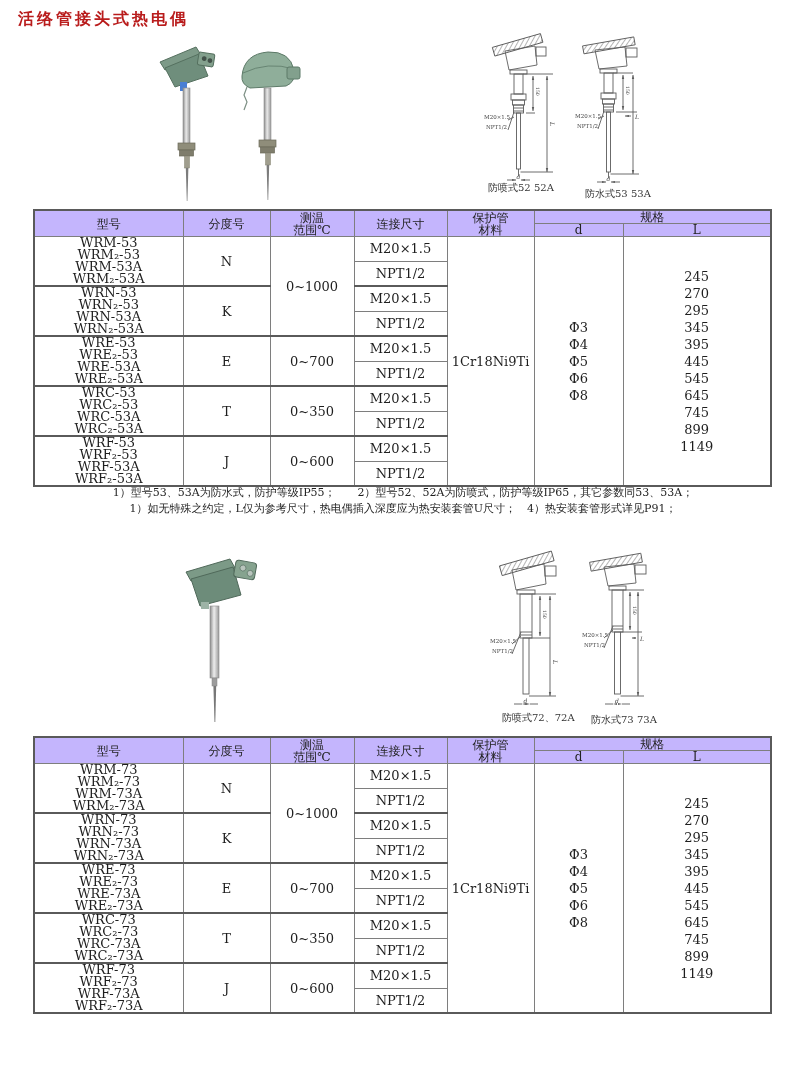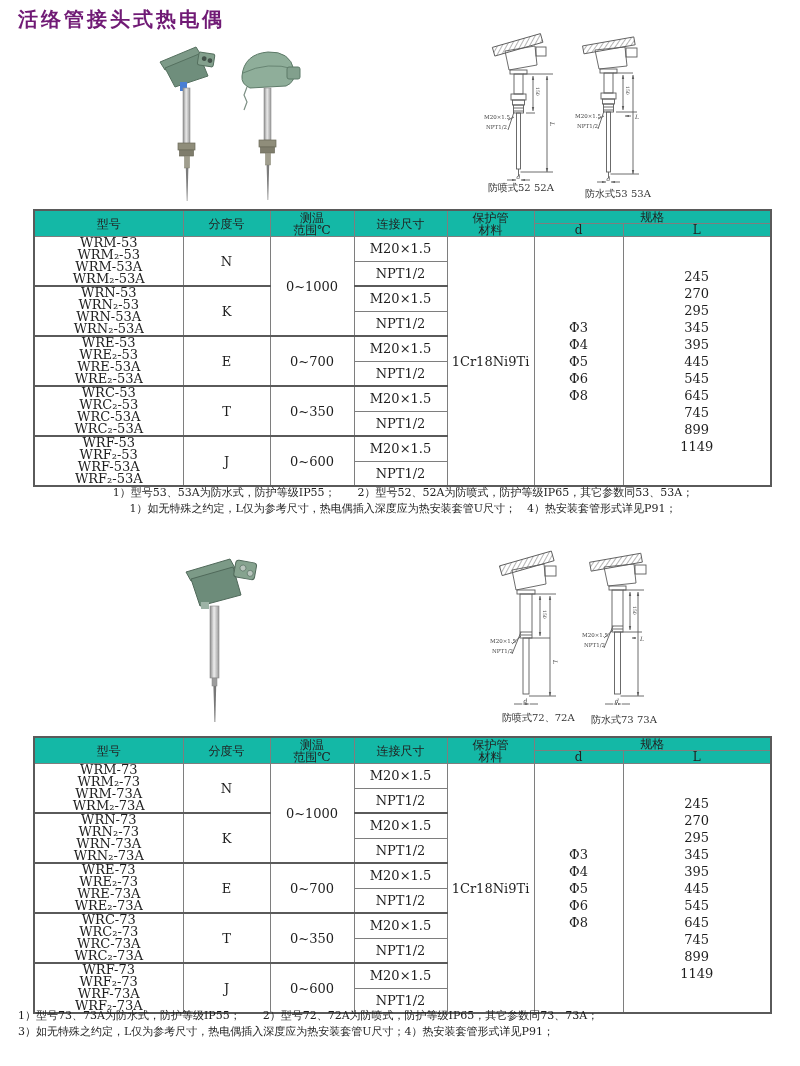--- a/index.html
+++ b/index.html
@@ -1,30 +1,30 @@
 <!DOCTYPE html>
 <html><head>
 <meta charset="utf-8">
 <style>
   html,body{margin:0;padding:0;}
   body{width:800px;height:1066px;background:#ffffff;position:relative;
        font-family:"DejaVu Serif","Liberation Serif",serif;color:#1e1e1e;}
   .page{position:absolute;left:0;top:0;width:800px;height:1066px;background:#fff;overflow:hidden;}
 
   .sec-title{position:absolute;left:18px;font-family:"DejaVu Sans","Liberation Sans",sans-serif;
-             font-weight:bold;font-size:20px;line-height:26px;color:#701a75;letter-spacing:3px;}
+             font-weight:bold;font-size:16px;line-height:26px;color:#b91c1c;letter-spacing:3px;}
   .t1{top:6px;} .t2{top:524px;}
 
   .abs{position:absolute;}
 
   table.cat{position:absolute;left:33px;width:737px;border-collapse:collapse;table-layout:fixed;
             border:2px solid #5a5a5a;}
   .tb1{top:209px;} .tb2{top:736px;}
   .cat th,.cat td{border:1px solid #7e7e7e;text-align:center;vertical-align:middle;padding:0;}
-  .cat thead th{background:#14b8a6;font-size:12px;font-weight:normal;line-height:12px;
+  .cat thead th{background:#c4b5fd;font-size:12px;font-weight:normal;line-height:12px;
                 white-space:pre-line;color:#222;margin-top:21px;}
   .cat thead tr{height:12px;}
   .cat tbody tr{height:24px;}
   .cat tbody td{font-size:13px;line-height:13px;}
   .cat td.model{white-space:pre-line;line-height:12px;}
   .cat td.list{white-space:pre-line;line-height:17px;}
   .cat tr.g td{border-top:2px solid #5a5a5a;}
 
   .notes{position:absolute;left:18px;width:770px;font-size:11px;line-height:16px;color:#1f1f1f;}
   .n1{top:485px;text-align:center;} .n2{top:1008px;}
@@ -507,18 +507,14 @@
         <td rowspan="2">J</td>
         <td rowspan="2">0~600</td>
         <td>M20×1.5</td>
       </tr>
       <tr>
         <td>NPT1/2</td>
       </tr>
     </tbody>
   </table>
 
-  <div class="notes n2">
-    <div>1）型号73、73A为防水式，防护等级IP55；　　2）型号72、72A为防喷式，防护等级IP65，其它参数同73、73A；</div>
-    <div>3）如无特殊之约定，L仅为参考尺寸，热电偶插入深度应为热安装套管U尺寸；4）热安装套管形式详见P91；</div>
-  </div>
 
 </div>
 
 </body></html>

